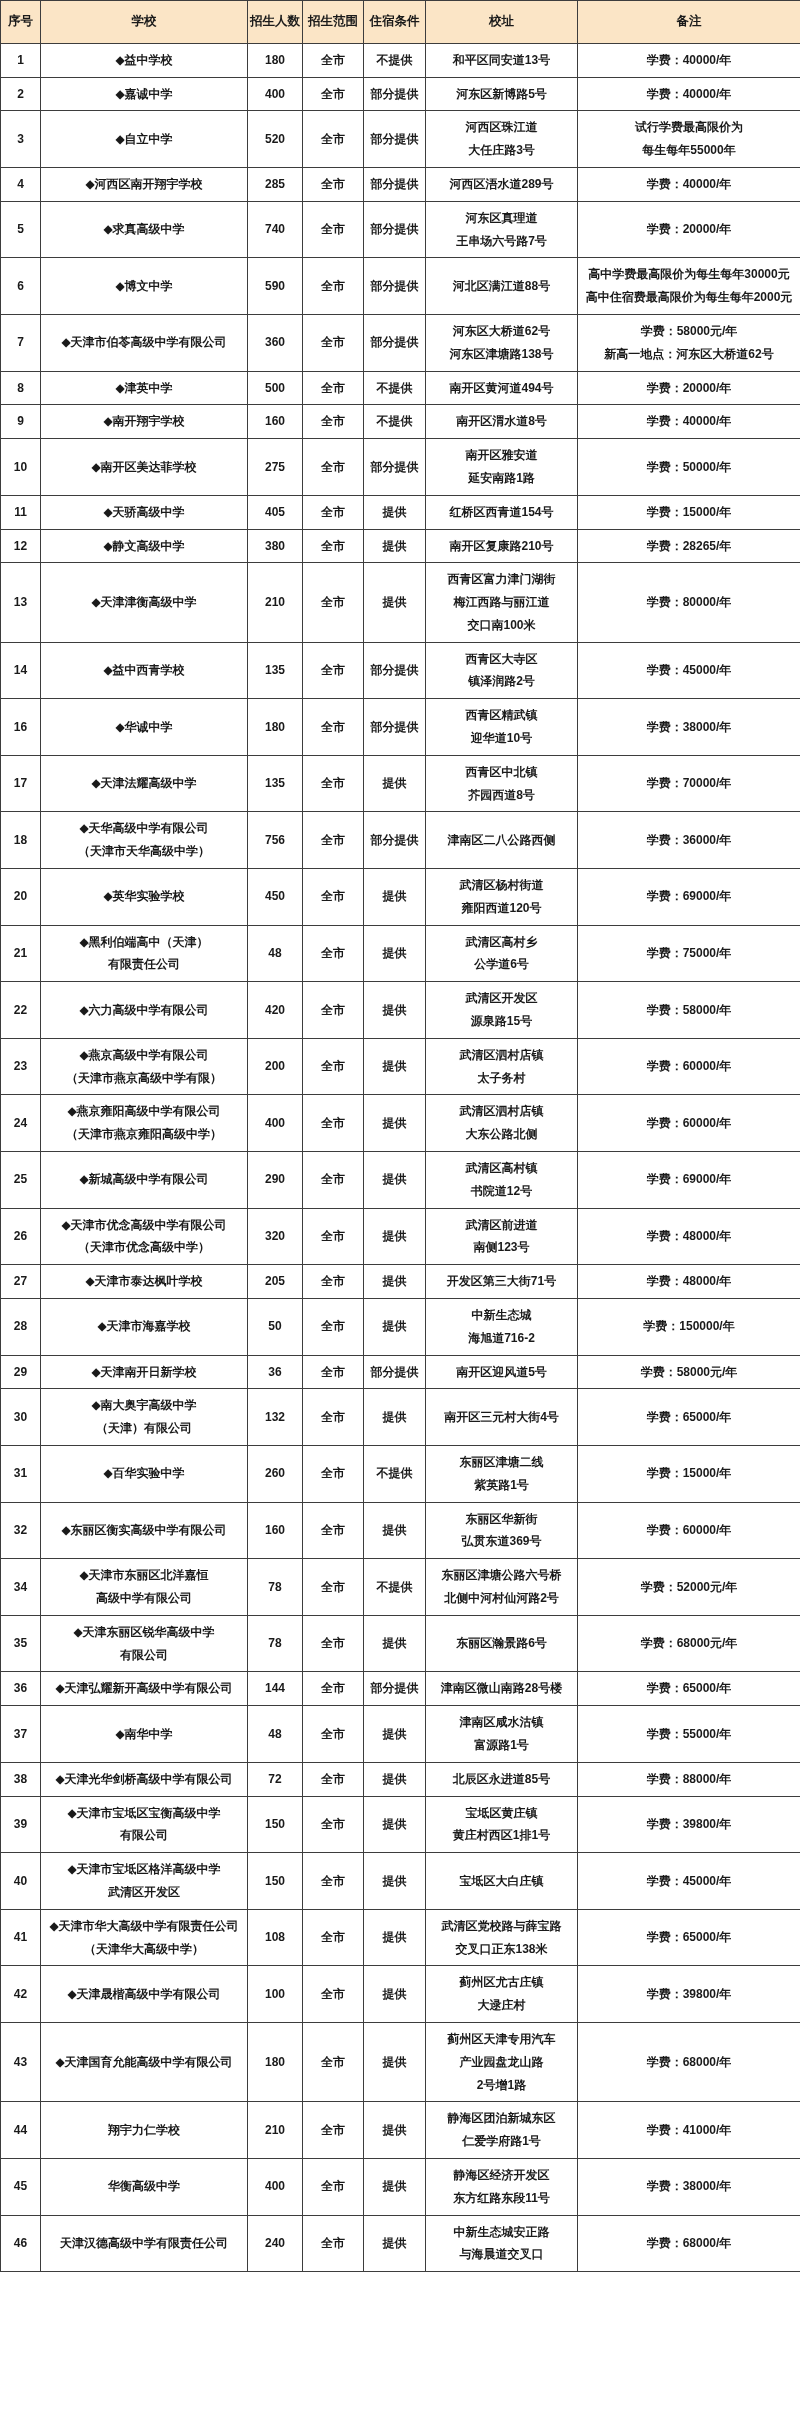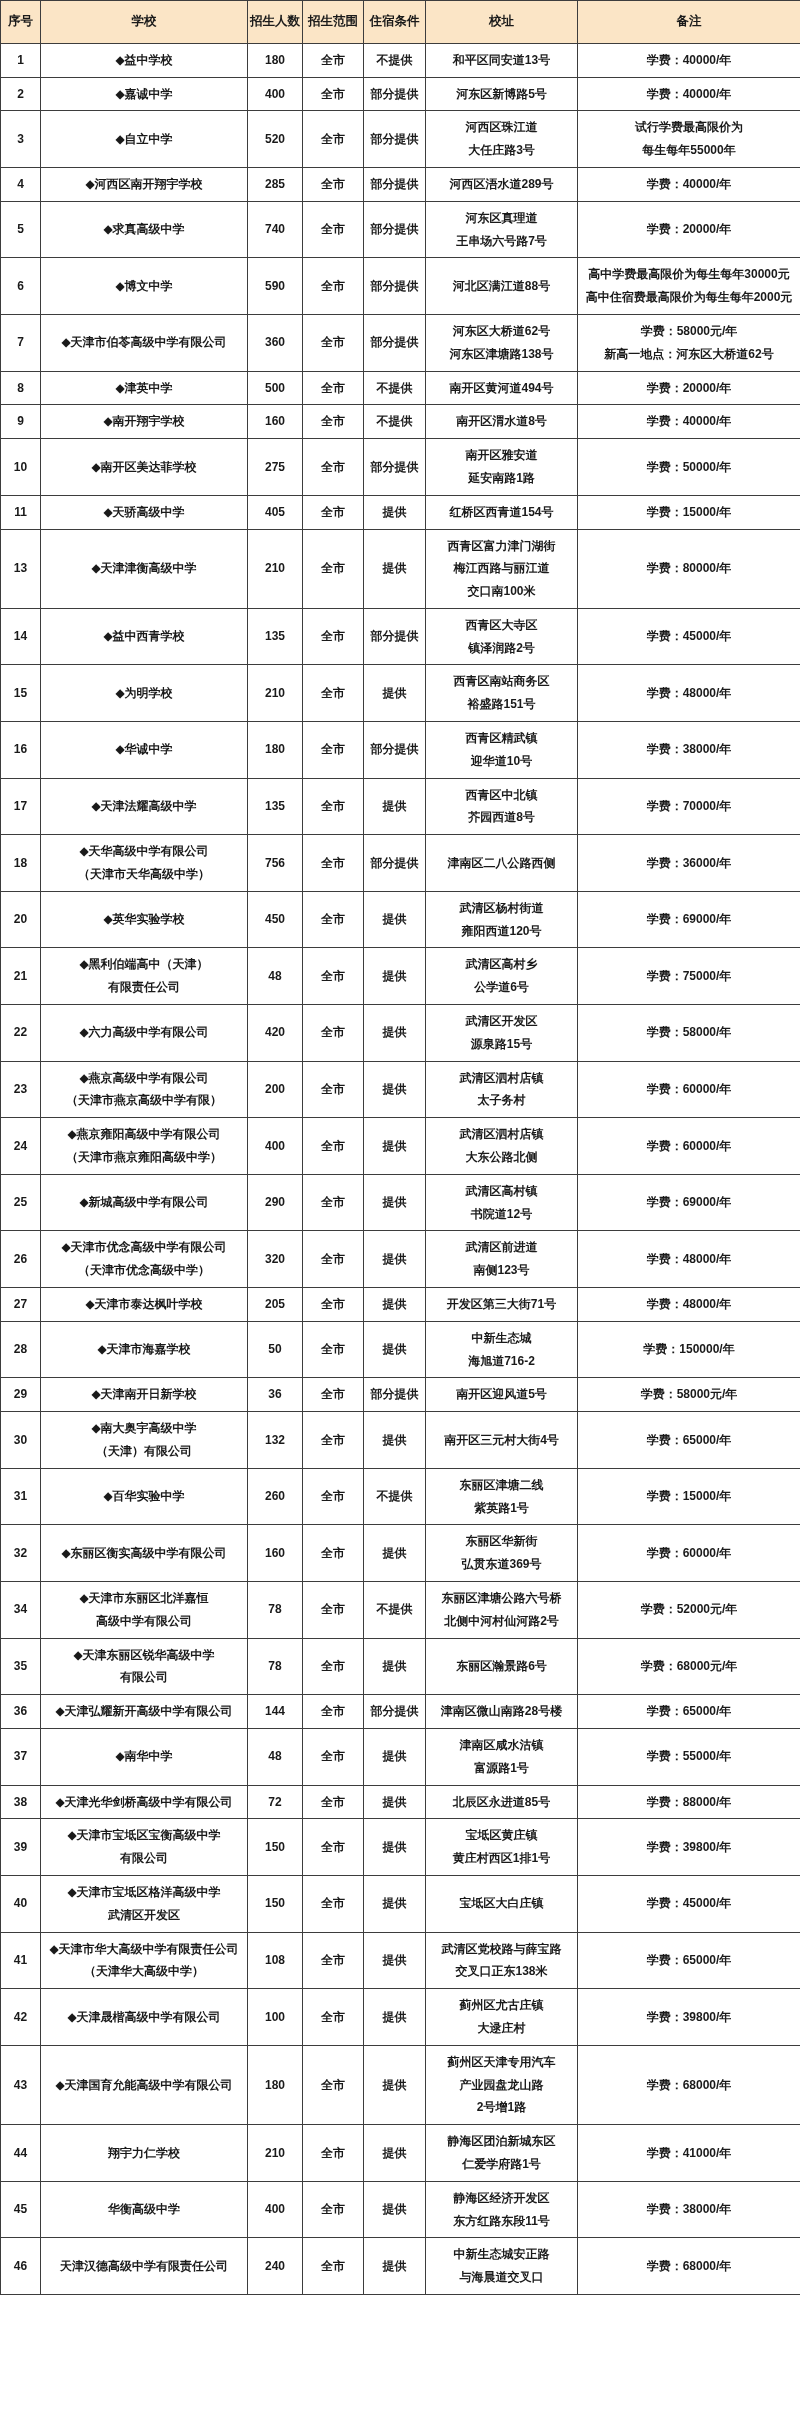--- a/index.html
+++ b/index.html
@@ -163,49 +163,48 @@
         <tr>
           <td>11</td>
           <td>◆天骄高级中学</td>
           <td>405</td>
           <td>全市</td>
           <td>提供</td>
           <td>红桥区西青道154号</td>
           <td>学费：15000/年</td>
         </tr>
         <tr>
+          <td>12</td>
+          <td>◆静文高级中学</td>
+          <td>380</td>
+          <td>全市</td>
+          <td>提供</td>
+          <td>南开区复康路210号</td>
+          <td>学费：28265/年</td>
+        </tr>
+        <tr>
           <td>13</td>
           <td>◆天津津衡高级中学</td>
           <td>210</td>
           <td>全市</td>
           <td>提供</td>
           <td>西青区富力津门湖街
 梅江西路与丽江道
 交口南100米</td>
           <td>学费：80000/年</td>
         </tr>
         <tr>
           <td>14</td>
           <td>◆益中西青学校</td>
           <td>135</td>
           <td>全市</td>
           <td>部分提供</td>
           <td>西青区大寺区
 镇泽润路2号</td>
           <td>学费：45000/年</td>
-        </tr>
-        <tr>
-          <td>15</td>
-          <td>◆为明学校</td>
-          <td>210</td>
-          <td>全市</td>
-          <td>提供</td>
-          <td>西青区南站商务区
-裕盛路151号</td>
-          <td>学费：48000/年</td>
         </tr>
         <tr>
           <td>16</td>
           <td>◆华诚中学</td>
           <td>180</td>
           <td>全市</td>
           <td>部分提供</td>
           <td>西青区精武镇
 迎华道10号</td>
           <td>学费：38000/年</td>

